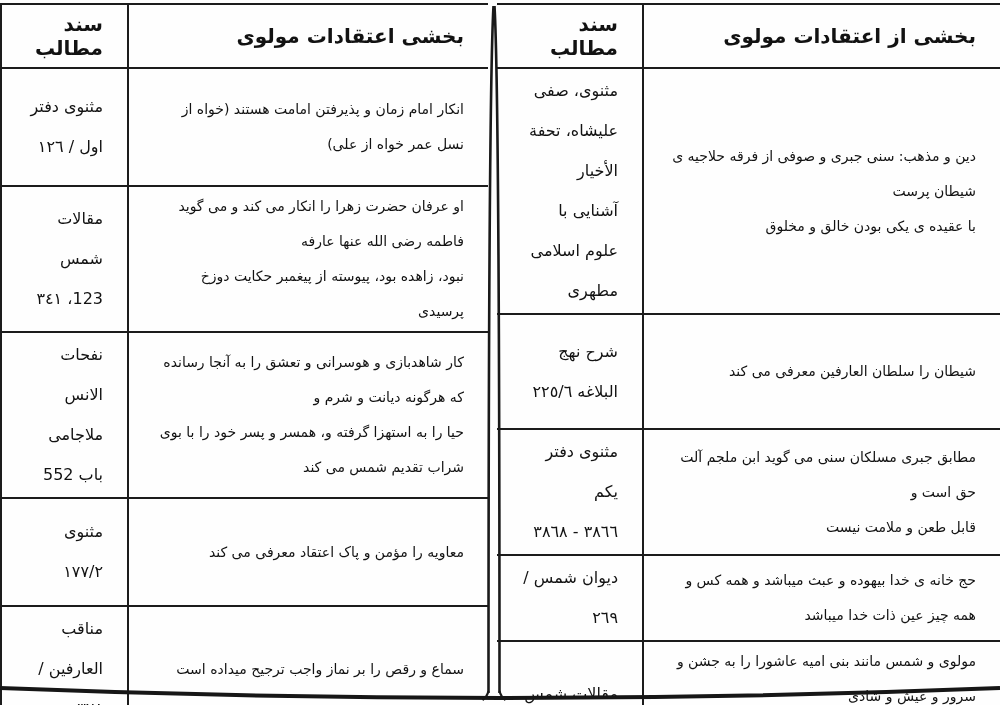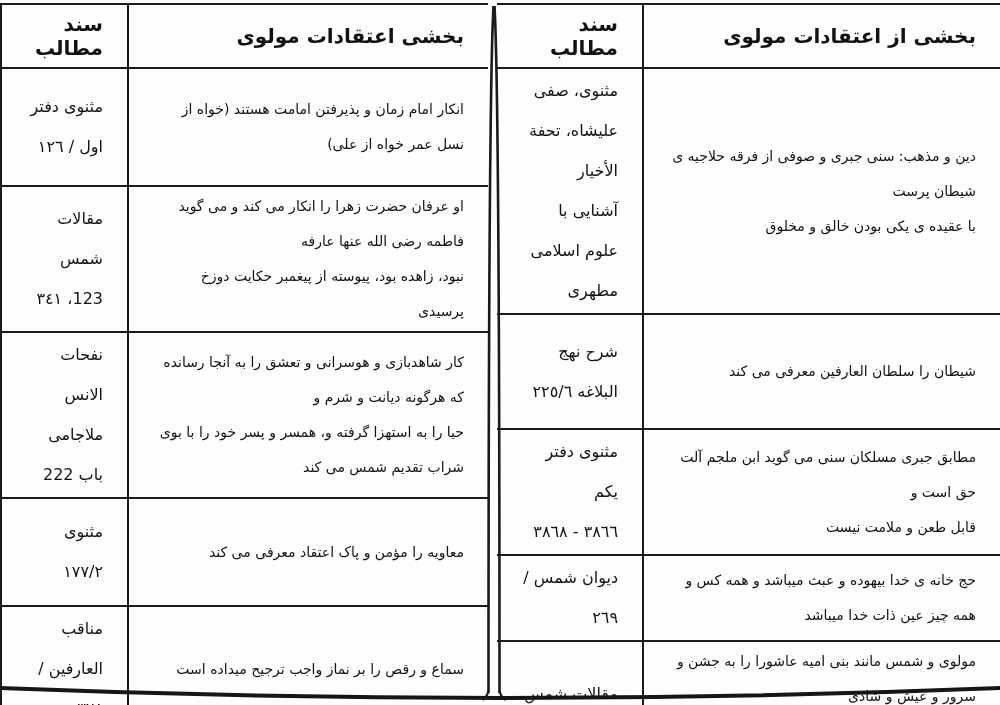--- a/index.html
+++ b/index.html
@@ -69,21 +69,21 @@
     <tr>
       <td class="belief">او عرفان حضرت زهرا را انکار می کند و می گوید فاطمه رضی الله عنها عارفه
 نبود، زاهده بود، پیوسته از پیغمبر حکایت دوزخ پرسیدی</td>
       <td class="source">مقالات شمس
 123، ٣٤١</td>
     </tr>
     <tr>
       <td class="belief">کار شاهدبازی و هوسرانی و تعشق را به آنجا رسانده که هرگونه دیانت و شرم و
 حیا را به استهزا گرفته و، همسر و پسر خود را با بوی شراب تقدیم شمس می کند</td>
       <td class="source">نفحات الانس ملاجامی
-باب 222</td>
+باب 552</td>
     </tr>
     <tr>
       <td class="belief">معاویه را مؤمن و پاک اعتقاد معرفی می کند</td>
       <td class="source">مثنوی ١٧٧/٢</td>
     </tr>
     <tr>
       <td class="belief">سماع و رقص را بر نماز واجب ترجیح میداده است</td>
       <td class="source">مناقب العارفین / ٣٢٨</td>
     </tr>
     <tr>

